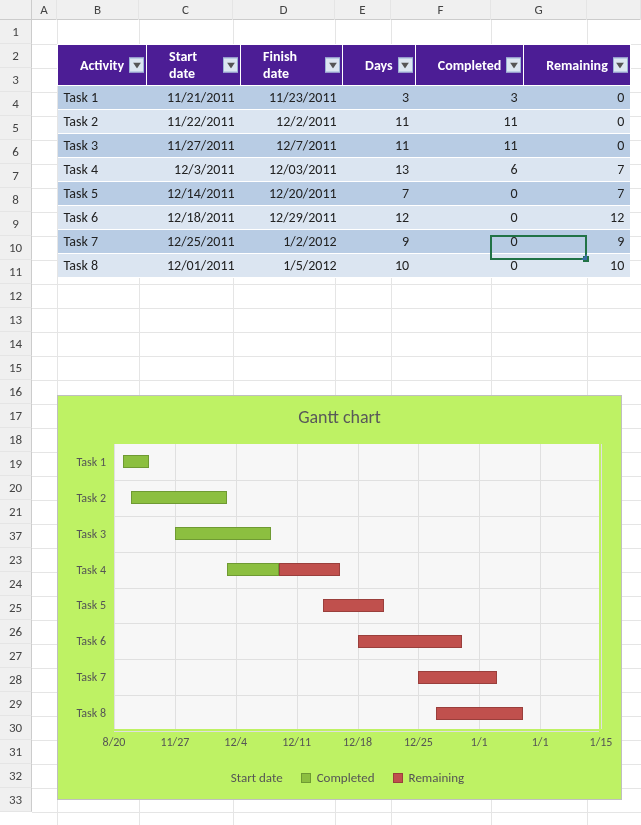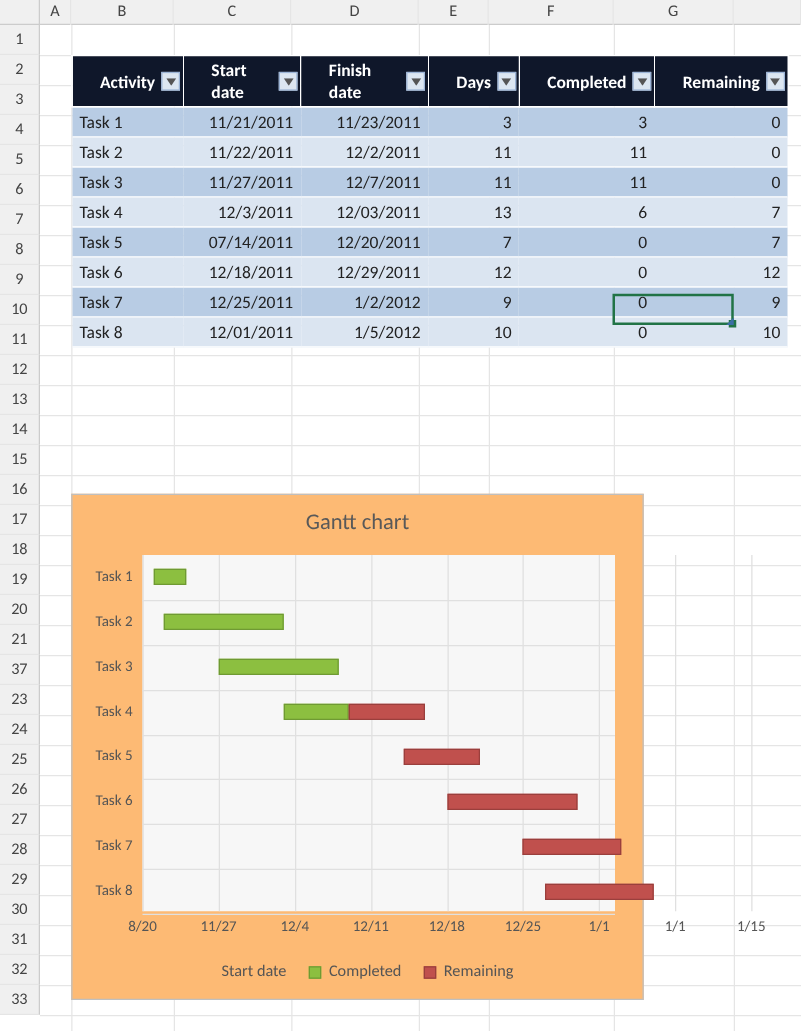--- a/index.html
+++ b/index.html
@@ -41,21 +41,21 @@
     .grid-col-lines { position: absolute; inset: 0; pointer-events: none; }
     .grid-col-lines div { position: absolute; top:0; bottom:0; width:1px; background:#e5e5e5; }
     .row-lines div { position:absolute; left:0; right:0; height:1px; background:#e5e5e5; }
 
     
     .data-table {
       position: absolute; left: 25px; top: 24px;
       border-collapse: collapse;
     }
     .data-table th {
-      background: #0f172a; color: #fff; font-weight: bold; font-size: 14px;
+      background: #4c1d95; color: #fff; font-weight: bold; font-size: 14px;
       text-align: left; padding: 3px 22px; border: 1px solid #fff;
       position: relative;
     }
     .data-table th .filter-icon {
       position: absolute; right: 2px; top: 50%; transform: translateY(-50%);
       width: 15px; height: 15px; background: #dce6f1; border: 1px solid #9cb4d6;
       display: inline-flex; align-items: center; justify-content: center;
     }
     .data-table th .filter-icon svg { width: 8px; height: 6px; }
     .data-table td {
@@ -73,22 +73,22 @@
     .th-G { width: 96px; }
 
     .cell-corner-mark {
       position:absolute; width:0; height:0;
       border-right:6px solid #3b6ea5; border-top:6px solid transparent;
     }
 
     
     .chart-frame {
       position: absolute; left: 25px; top: 375px;
-      width: 458px; height: 405px;
-      background: #fdba74; border: 1px solid #bfbfbf;
+      width: 565px; height: 405px;
+      background: #bef264; border: 1px solid #bfbfbf;
     }
     .chart-title {
       text-align: center; font-size: 18px; color: #595959;
       padding: 10px 0 6px 0;
     }
     .plot-area {
       position: absolute; left: 56px; top: 48px; right: 22px; bottom: 70px;
       background: #f7f7f7;
     }
     .plot-grid-v { position:absolute; top:0; bottom:0; width:1px; background:#e0e0e0; }
@@ -308,21 +308,21 @@
           <tr class="band1">
             <td>Task 4</td>
             <td class="num">12/3/2011</td>
             <td class="num">12/03/2011</td>
             <td class="num">13</td>
             <td class="num">6</td>
             <td class="num">7</td>
           </tr>
           <tr class="band0">
             <td>Task 5</td>
-            <td class="num">07/14/2011</td>
+            <td class="num">12/14/2011</td>
             <td class="num">12/20/2011</td>
             <td class="num">7</td>
             <td class="num">0</td>
             <td class="num">7</td>
           </tr>
           <tr class="band1">
             <td>Task 6</td>
             <td class="num">12/18/2011</td>
             <td class="num">12/29/2011</td>
             <td class="num">12</td>

